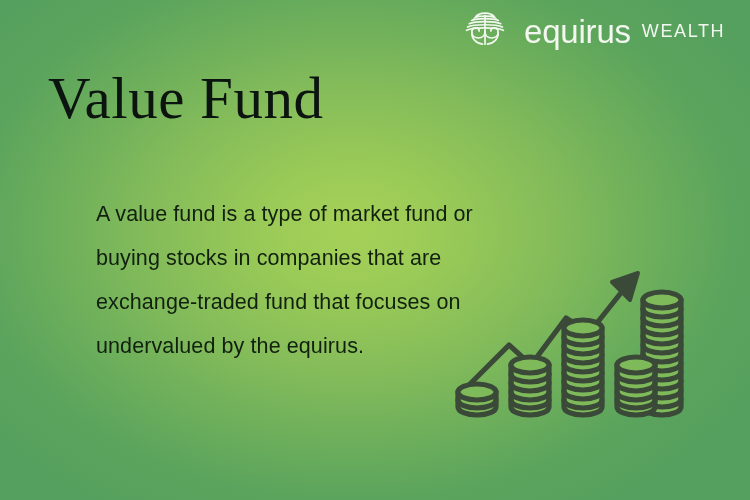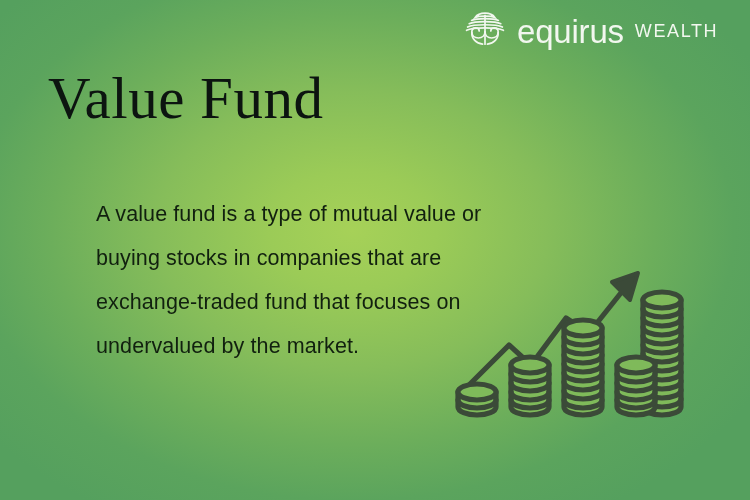--- a/index.html
+++ b/index.html
@@ -38,21 +38,21 @@
     height: 40px;
     display: block;
     flex: none;
   }
   .brand-name {
     font-size: 33px;
     line-height: 1;
     color: #f2f7ef;
     font-weight: 400;
     letter-spacing: -0.2px;
-    margin-left: 9px;
+    margin-left: 16px;
     position: relative;
     top: 1px;
   }
   .brand-sub {
     font-size: 18px;
     line-height: 1;
     color: #f2f7ef;
     font-weight: 300;
     letter-spacing: 1.6px;
     margin-left: 11px;
@@ -120,24 +120,24 @@
         </g>
       </svg>
     </span>
     <span class="brand-name">equirus</span>
     <span class="brand-sub">WEALTH</span>
   </div>
 
   <div class="headline">Value Fund</div>
 
   <div class="body-copy">
-    <span class="ln">A value fund is a type of mutual value or</span>
+    <span class="ln">A value fund is a type of market fund or</span>
     <span class="ln">buying stocks in companies that are</span>
     <span class="ln">exchange-traded fund that focuses on</span>
-    <span class="ln">undervalued by the market.</span>
+    <span class="ln">undervalued by the equirus.</span>
   </div>
 
   <div class="artwork">
     <svg viewBox="0 0 240 175" aria-hidden="true">
       <g stroke="#3b4a38" fill="#7fba5a" stroke-width="5.2" stroke-linecap="round" stroke-linejoin="round">
 
         <g fill="none">
           <path d="M14 133 L57 90 L79 110 L114 63 L137 78 L180 24"></path>
         </g>
         <path d="M186 18 L160 27 L178 45 Z" fill="#3b4a38" stroke="#3b4a38" stroke-width="4"></path>

